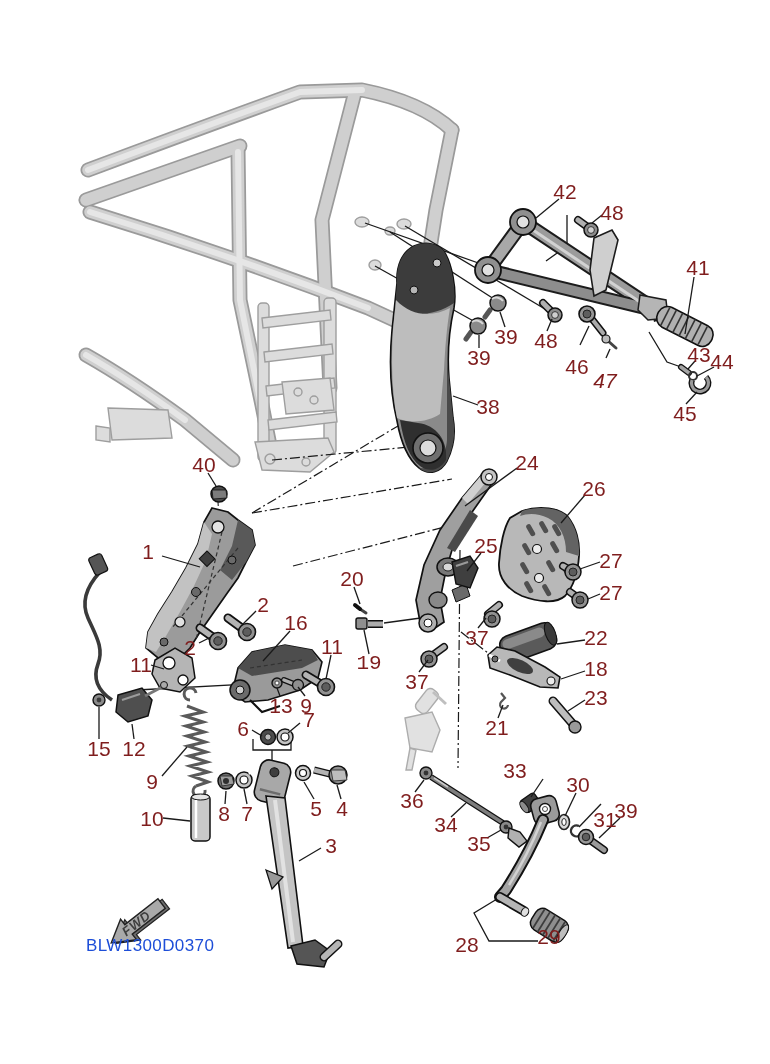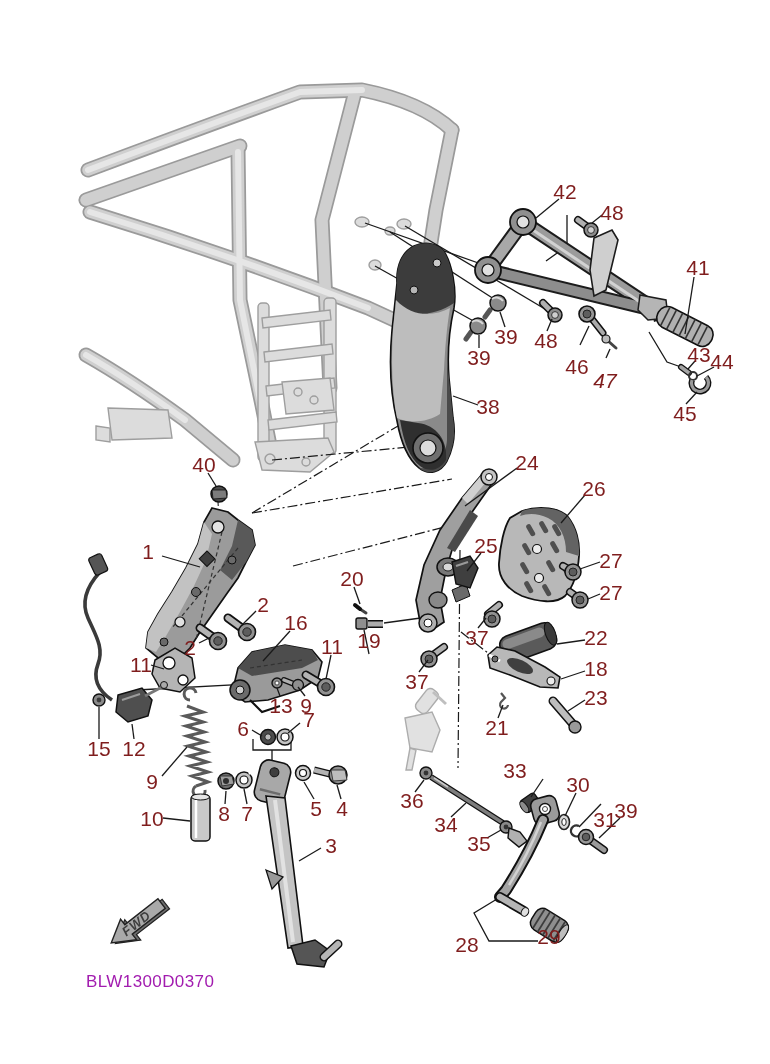--- a/index.html
+++ b/index.html
@@ -1,21 +1,21 @@
 <!DOCTYPE html>
 <html><head>
 <meta charset="utf-8">
 <style>
   html,body{margin:0;padding:0;background:#fff;}
   #stage{position:relative;width:770px;height:1064px;background:#fff;overflow:hidden;
          font-family:"Liberation Sans", sans-serif;}
   #art{position:absolute;left:0;top:0;}
   .callout{position:absolute;transform:translate(-50%,-50%);font-size:21px;color:#7f1d1d;
            font-family:"Liberation Sans", sans-serif;white-space:nowrap;line-height:1;}
-  #code-label{position:absolute;left:86px;top:972px;font-size:17px;color:#a21caf;
+  #code-label{position:absolute;left:86px;top:936px;font-size:17px;color:#1d4ed8;
               letter-spacing:.4px;font-family:"Liberation Sans", sans-serif;}
   
   .t-out{stroke:#9a9a9a;stroke-width:15;fill:none;stroke-linecap:round;stroke-linejoin:round}
   .t-mid{stroke:#cfcfcf;stroke-width:11.5;fill:none;stroke-linecap:round;stroke-linejoin:round}
   .t-in{stroke:#e6e6e6;stroke-width:6;fill:none;stroke-linecap:round;stroke-linejoin:round}
   .ghost{fill:#dcdcdc;stroke:#9e9e9e;stroke-width:1.4}
   .ln{stroke:#1a1a1a;stroke-width:1.3;fill:none}
   .dd{stroke:#1a1a1a;stroke-width:1.2;fill:none;stroke-dasharray:10 3 2 3}
   .dash{stroke:#333;stroke-width:1.2;fill:none;stroke-dasharray:4 3}
 </style>
@@ -550,21 +550,21 @@
       <div class="callout" style="left: 152px; top: 781px;">9</div>
       <div class="callout" style="left: 152px; top: 818px;">10</div>
       <div class="callout" style="left: 141px; top: 664px;">11</div>
       <div class="callout" style="left: 134px; top: 748px;">12</div>
       <div class="callout" style="left: 281px; top: 705px;">13</div>
       <div class="callout" style="left: 306px; top: 705px;">9</div>
       <div class="callout" style="left: 99px; top: 748px;">15</div>
       <div class="callout" style="left: 296px; top: 622px;">16</div>
       <div class="callout" style="left: 332px; top: 646px;">11</div>
       <div class="callout" style="left: 596px; top: 668px;">18</div>
-      <div class="callout" style="left: 369px; top: 640px;">19</div>
+      <div class="callout" style="left: 369px; top: 663px; font-family: Liberation Mono, monospace;">19</div>
       <div class="callout" style="left: 352px; top: 578px;">20</div>
       <div class="callout" style="left: 497px; top: 727px;">21</div>
       <div class="callout" style="left: 596px; top: 637px;">22</div>
       <div class="callout" style="left: 596px; top: 697px;">23</div>
       <div class="callout" style="left: 527px; top: 462px;">24</div>
       <div class="callout" style="left: 486px; top: 545px;">25</div>
       <div class="callout" style="left: 594px; top: 488px;">26</div>
       <div class="callout" style="left: 611px; top: 560px;">27</div>
       <div class="callout" style="left: 611px; top: 592px;">27</div>
       <div class="callout" style="left: 467px; top: 944px;">28</div>

